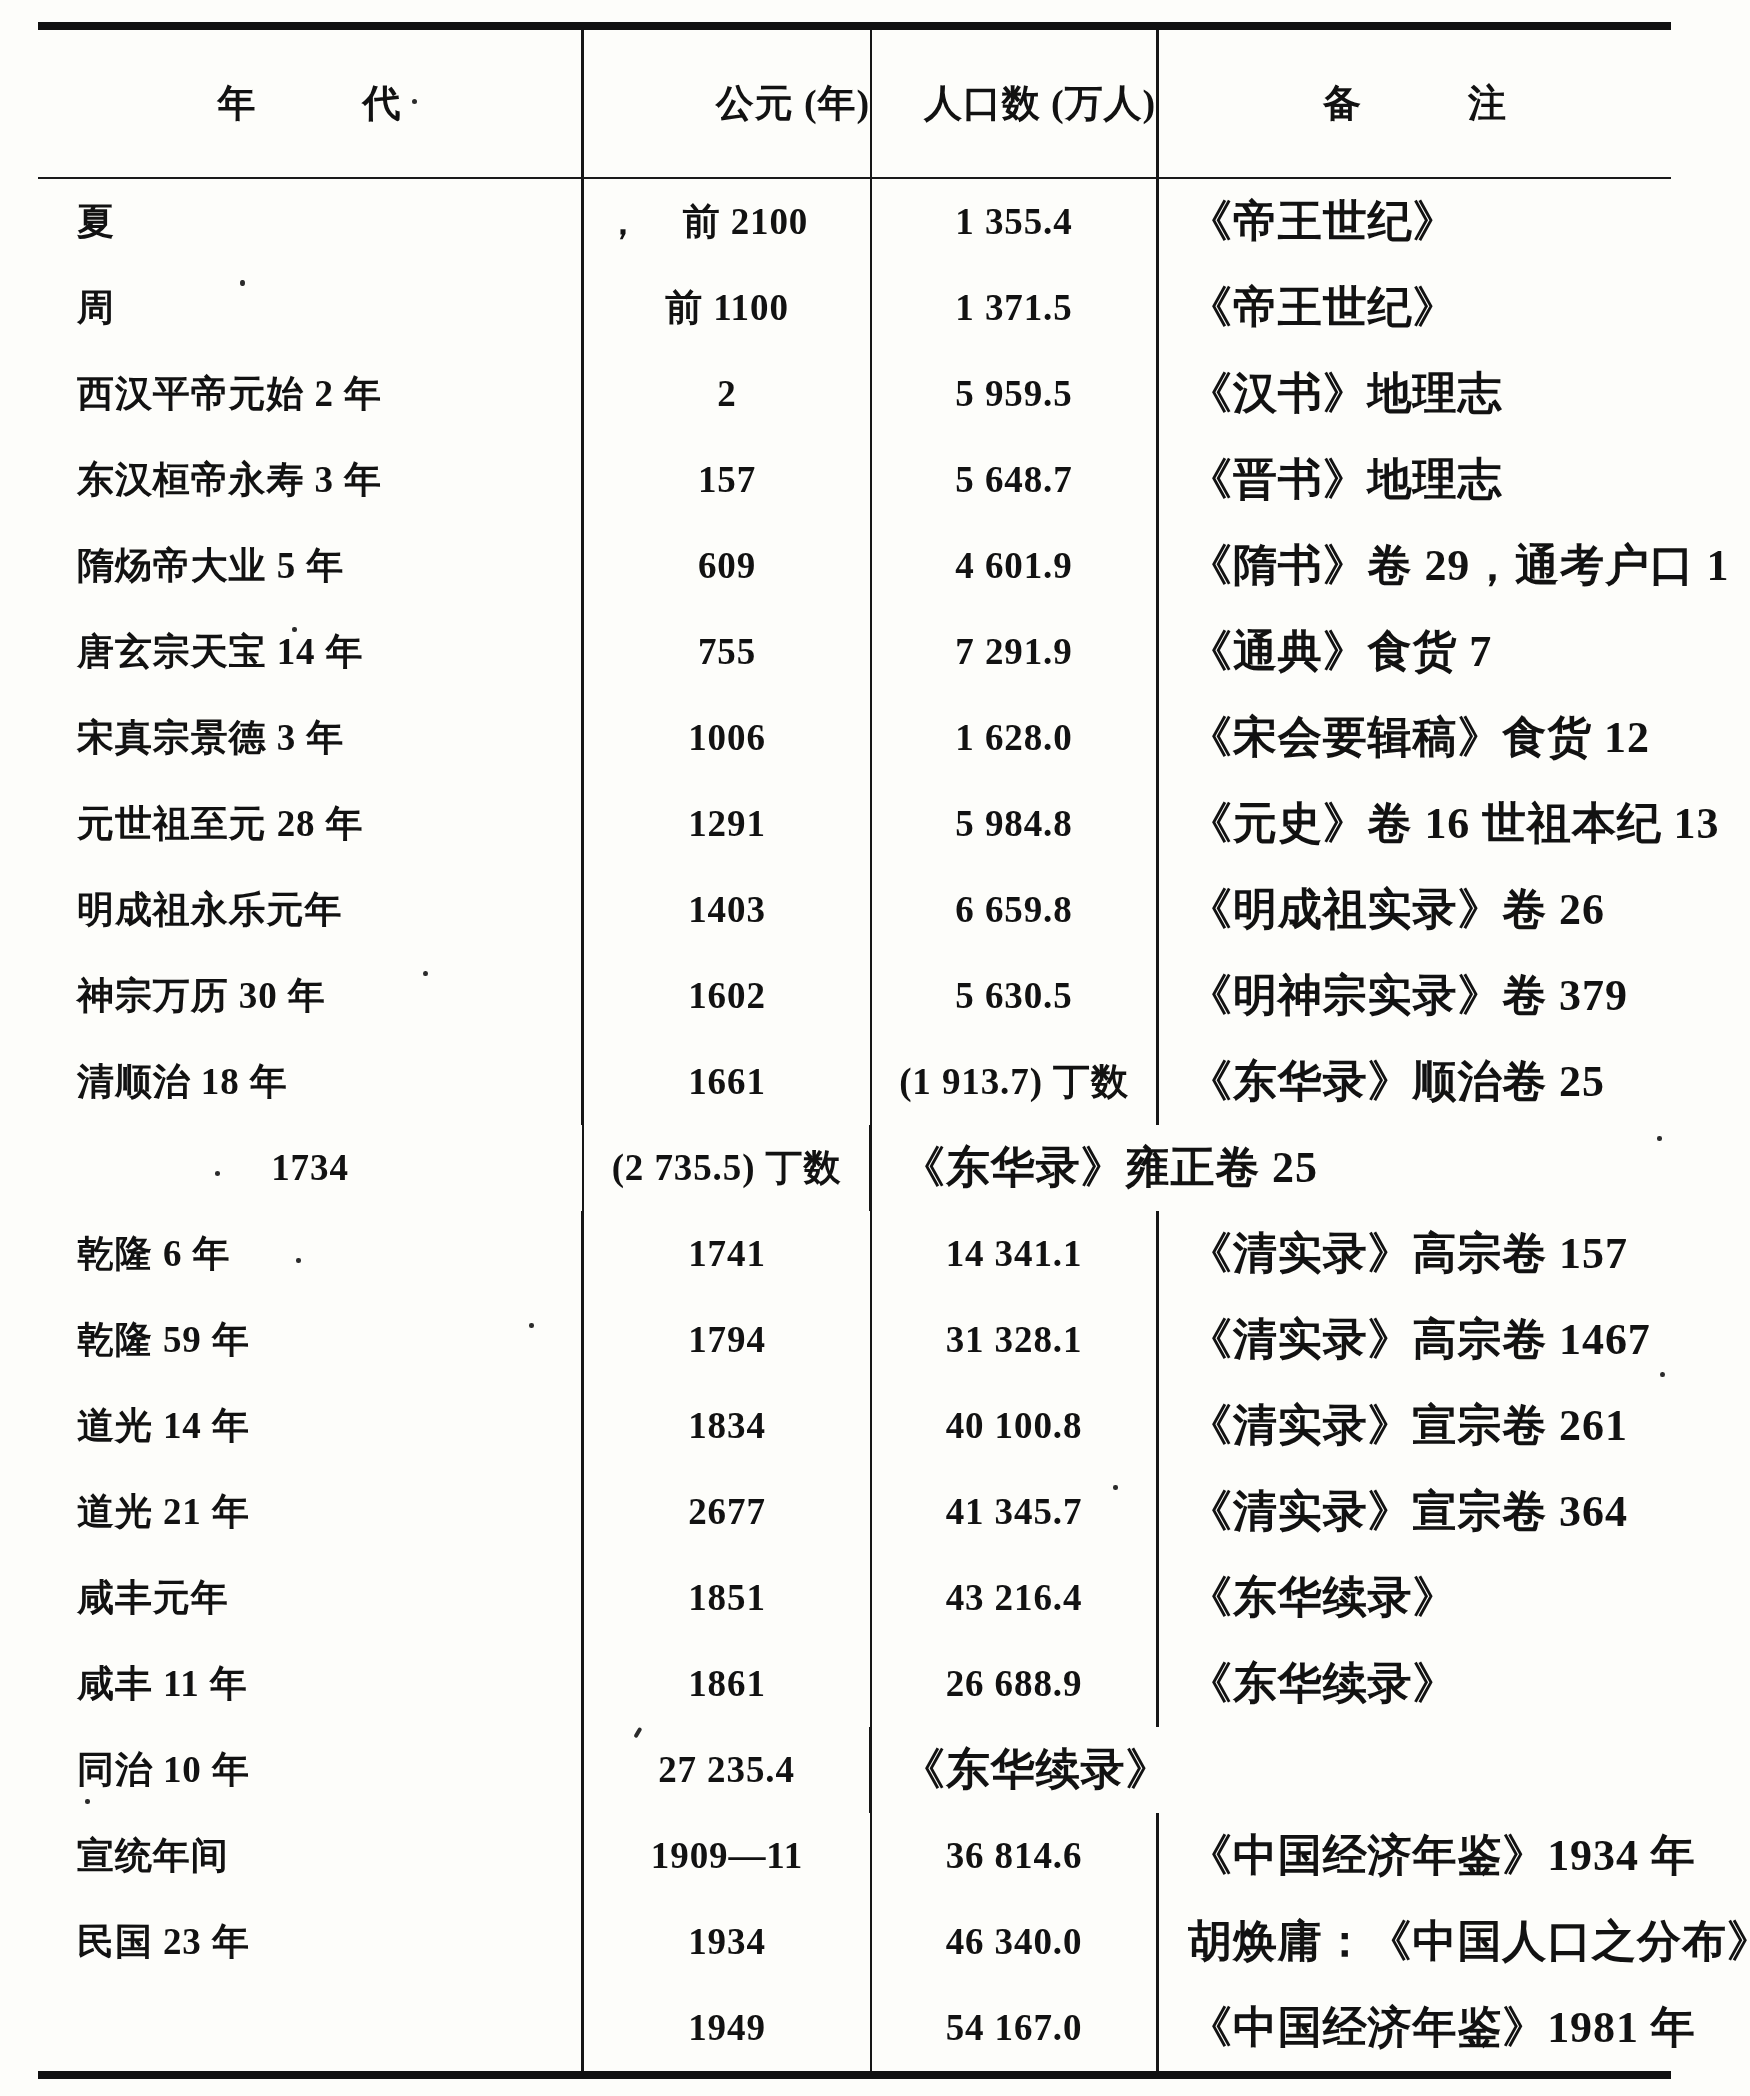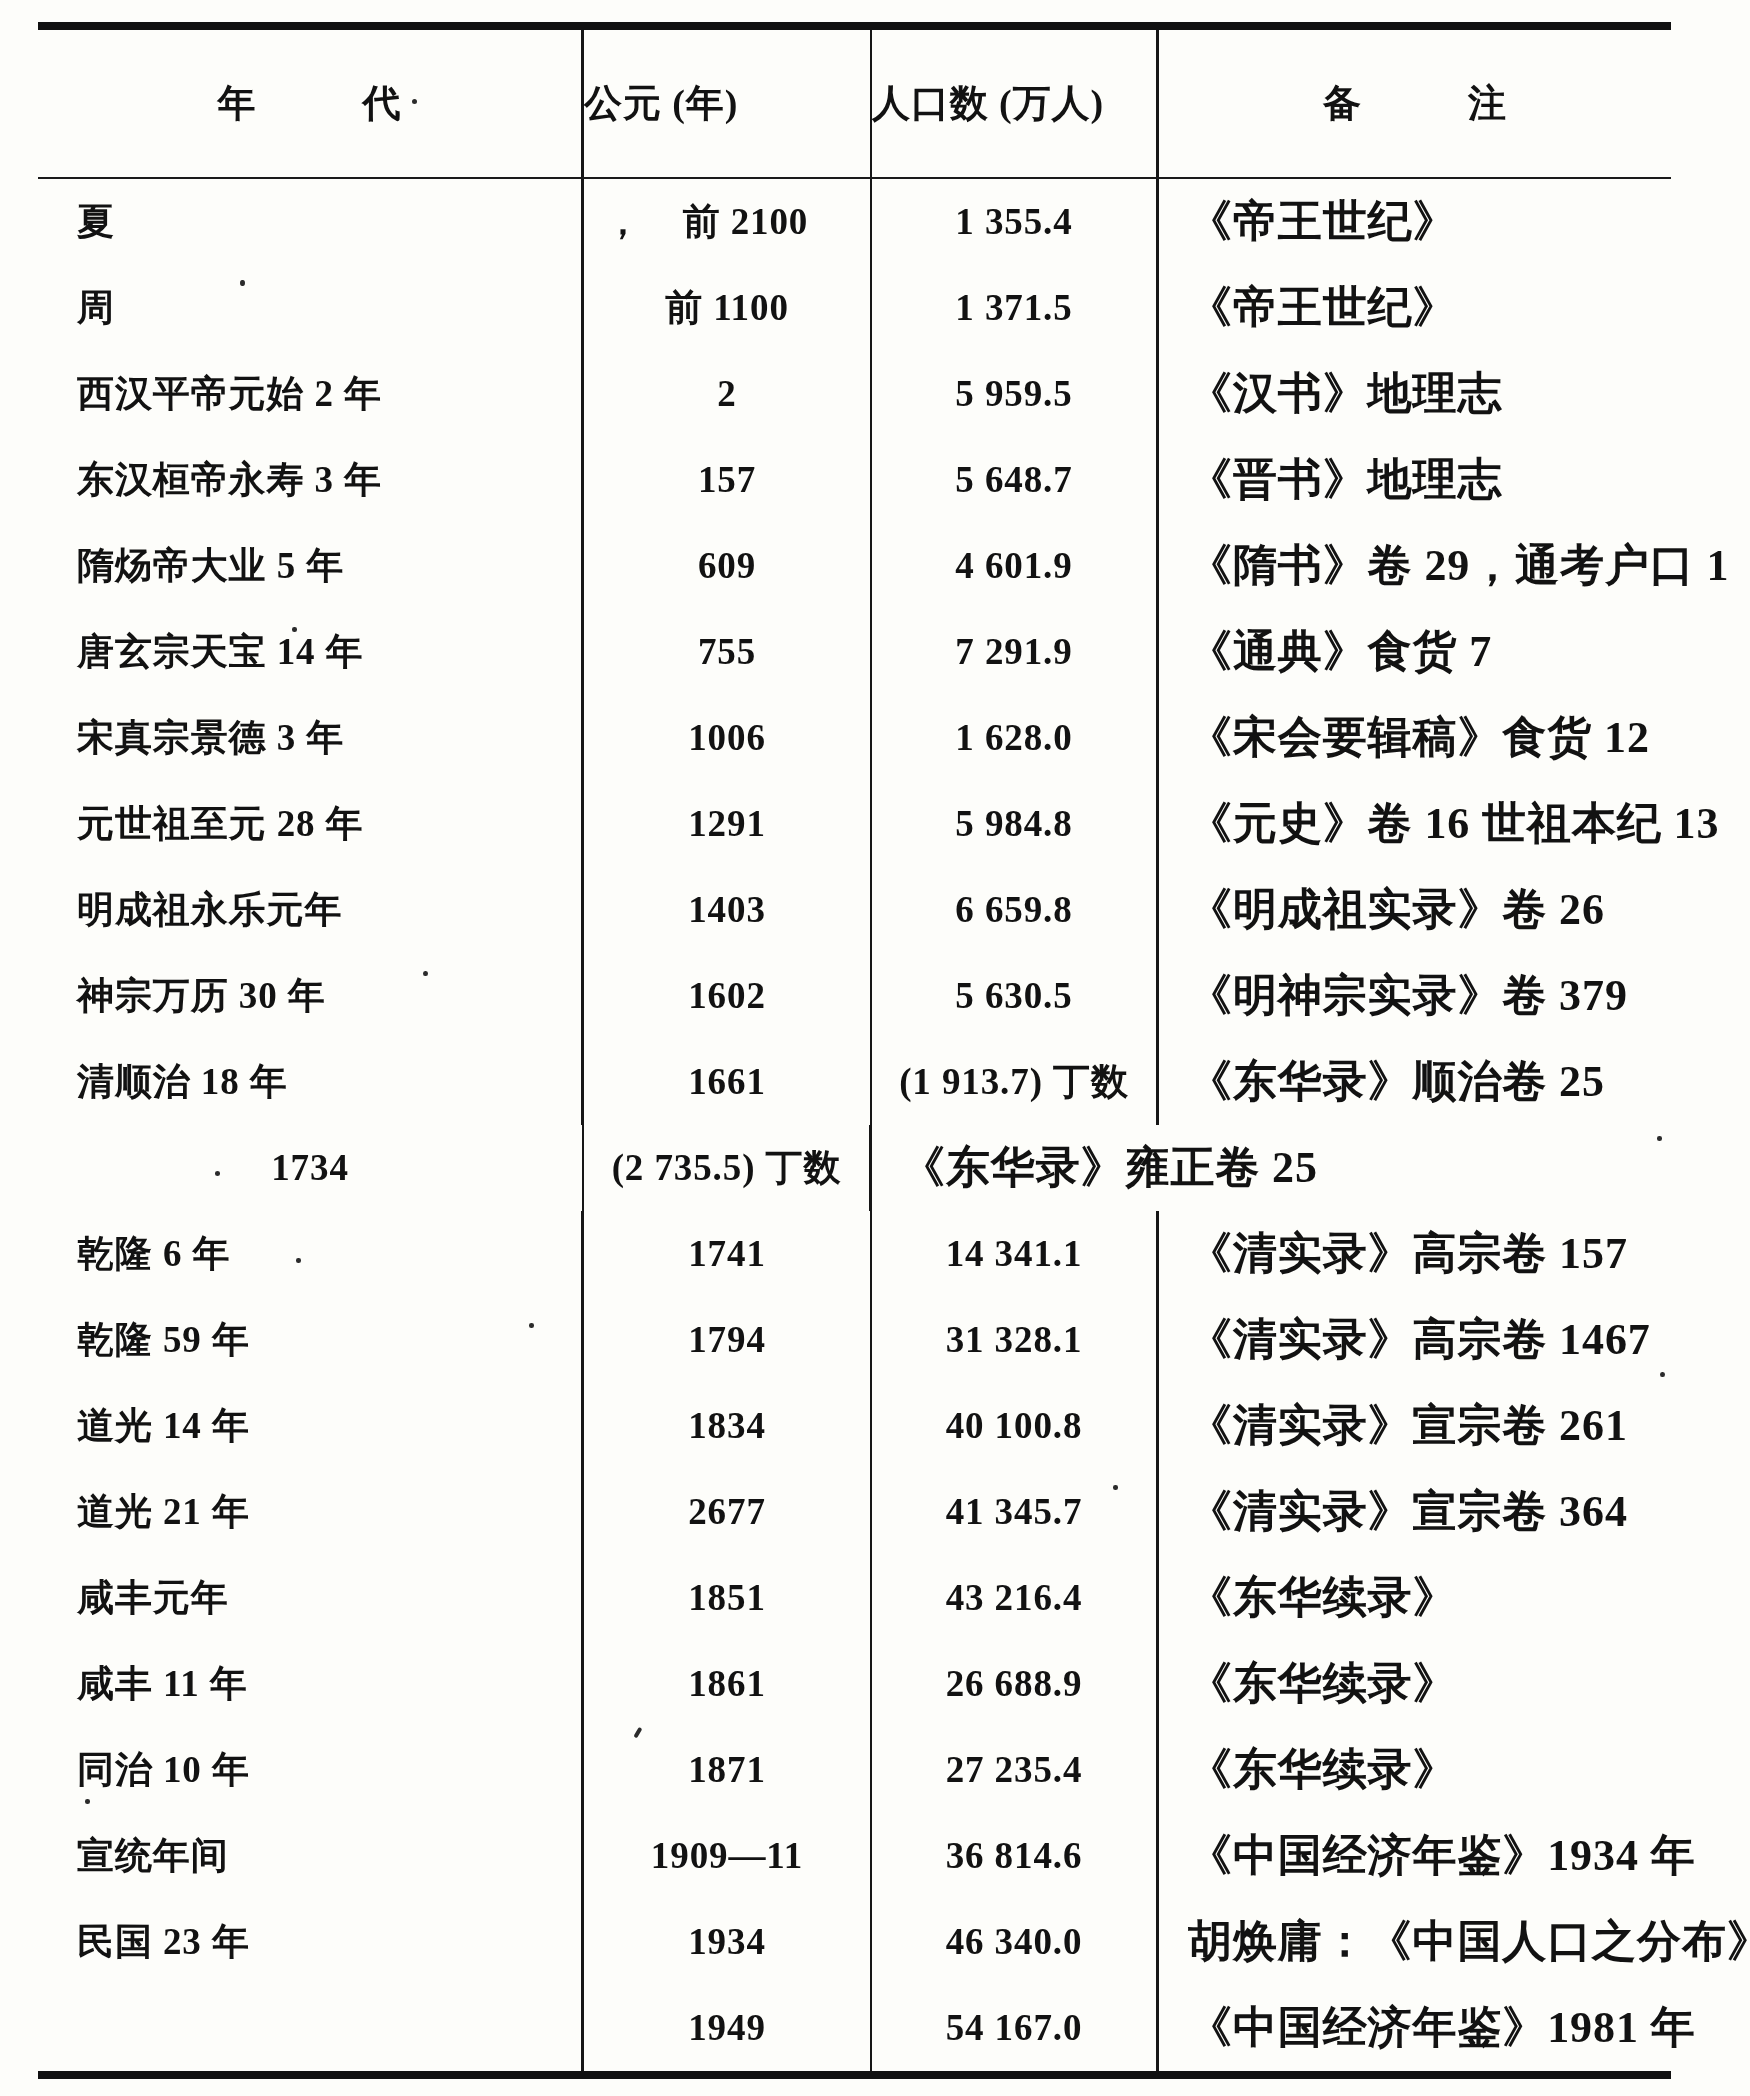--- a/index.html
+++ b/index.html
@@ -31,21 +31,21 @@
   }
   .cell{
     display:flex;align-items:center;
     font-size:37px;font-weight:700;line-height:1;
     letter-spacing:0.9px;
     white-space:nowrap;
   }
   .v1{border-right:3.6px solid #161616;}
   .v2{border-right:2.7px solid #161616;}
   .v3{border-right:3.6px solid #161616;}
-  .hcell{justify-content:flex-start;font-size:38px;}
+  .hcell{justify-content:flex-end;font-size:38px;}
   .hgap{display:flex;justify-content:center;align-items:center;gap:106px;}
   .c1{padding-left:39px;justify-content:flex-start;}
   .c2{justify-content:center;}
   .c3{justify-content:center;}
   .c4{padding-left:29px;justify-content:flex-start;font-size:44px;}
   .year-prefix{
     position:relative;left:-41px;font-size:36px;
   }
   
   .speck{position:absolute;background:#2b2b2b;border-radius:50%;}
@@ -334,23 +334,20 @@
             <span>26 688.9</span>
           </div>
           <div class="cell c4">
             <span>《东华续录》</span>
           </div>
         </div>
         <div class="row">
           <div class="cell c1 v1">
             <span>同治 10 年</span>
           </div>
-          <div class="cell c2 v2">
-            <span>1871</span>
-          </div>
           <div class="cell c3 v3">
             <span>27 235.4</span>
           </div>
           <div class="cell c4">
             <span>《东华续录》</span>
           </div>
         </div>
         <div class="row">
           <div class="cell c1 v1">
             <span>宣统年间</span>

